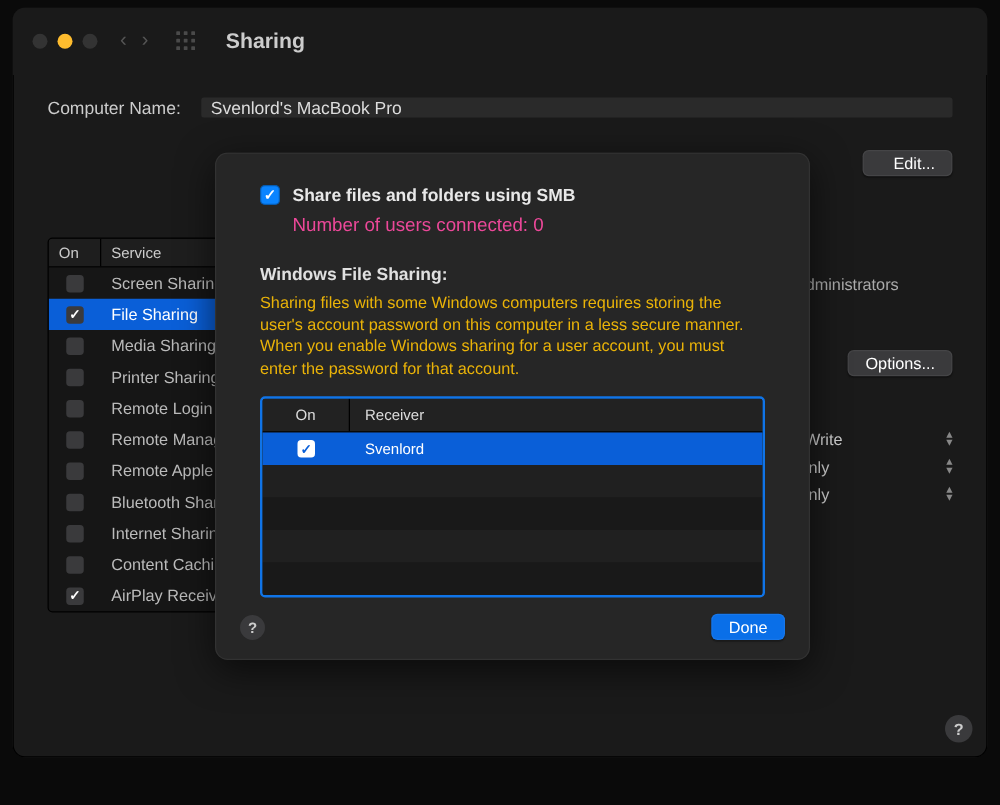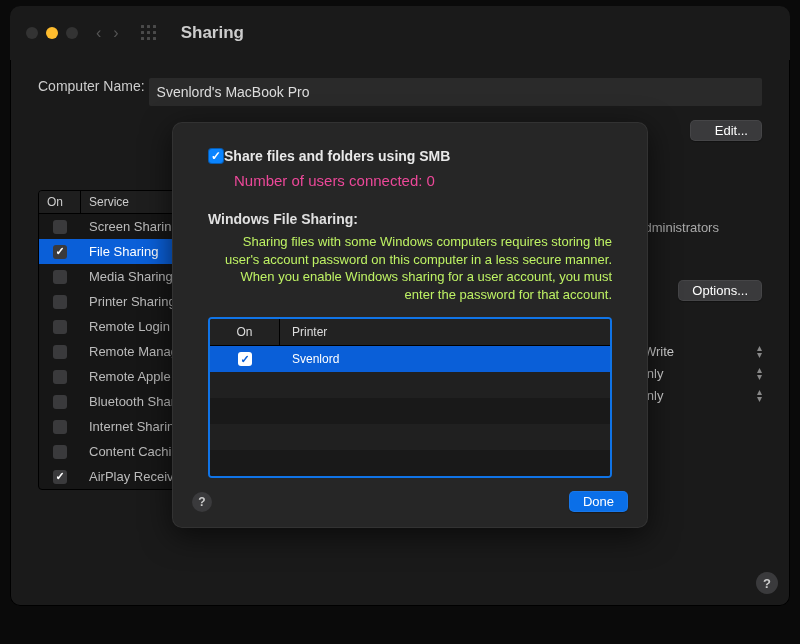--- a/index.html
+++ b/index.html
@@ -38,24 +38,24 @@
     margin-left: auto; width: 190px; height: 28px;
     background: #101010; border-radius: 6px;
     display: flex; align-items: center; padding: 0 8px;
     color: #666; gap: 6px;
     box-shadow: 0 0 0 1px #000 inset;
   }
   .search svg { width: 13px; height: 13px; fill: #666; }
   .content {
     position: relative; padding: 18px 28px 0;
   }
-  .row { display: flex; align-items: flex-start; gap: 4px; }
+  .row { display: flex; align-items: center; gap: 16px; }
   .label { color: #ccc; font-size: 14px; }
   .name-field {
-    flex: 1; height: 28px; background: #2a2a2a;
+    flex: 1; height: 16px; background: #2a2a2a;
     border: none; color: #ddd; padding: 0 8px;
     border-radius: 2px; font-size: 14px;
   }
   .btn {
     background: #3a3a3c; color: #fff; border: none;
     padding: 3px 14px; border-radius: 5px; font-size: 13px;
     box-shadow: 0 0 0 1px rgba(255,255,255,0.06) inset, 0 1px 1px rgba(0,0,0,0.3);
   }
   .btn-primary { background: #0a6fe8; }
   .edit-btn { position: absolute; right: 28px; top: 60px; padding-left: 25px; }
@@ -116,31 +116,31 @@
   .sheet {
     position: absolute;
     left: 162px; top: 116px;
     width: 476px; height: 406px;
     background: #262626;
     border-radius: 10px;
     box-shadow: 0 8px 30px rgba(0,0,0,0.6), 0 0 0 1px rgba(255,255,255,0.06) inset;
     padding: 26px 36px 20px;
     color: #e8e8e8;
   }
-  .smb-row { display: flex; align-items: center; }
+  .smb-row { display: flex; align-items: center; gap: 10px; }
   .chk-blue {
     width: 16px; height: 16px; border-radius: 4px; background: #0a84ff;
     display: inline-flex; align-items: center; justify-content: center;
     box-shadow: 0 0 0 1px rgba(0,0,0,0.3) inset;
   }
   .chk-blue::after { content: "✓"; color: #fff; font-size: 12px; font-weight: 800; }
   .smb-title { font-size: 14px; font-weight: 600; }
   .sub { margin-left: 26px; margin-top: 8px; font-size: 15px; color: #ec4899; }
   .section-h { margin-top: 22px; margin-left: 0; font-size: 14px; color: #e0e0e0; font-weight: bold; }
-  .section-d { margin-top: 6px; font-size: 13px; color: #bef264; line-height: 1.35; text-align: right; }
+  .section-d { margin-top: 6px; font-size: 13px; color: #eab308; line-height: 1.35; }
 
   .acct-table {
     margin-top: 14px;
     border: 2px solid #1074e7;
     border-radius: 4px;
     overflow: hidden;
     background: #1b1b1b;
   }
   .acct-head {
     display: flex; background: #222; color: #ddd;
@@ -311,21 +311,21 @@
       <span class="smb-title">Share files and folders using SMB</span>
     </div>
     <div class="sub">Number of users connected: 0</div>
 
     <div class="section-h">Windows File Sharing:</div>
     <div class="section-d">Sharing files with some Windows computers requires storing the user's account password on this computer in a less secure manner. When you enable Windows sharing for a user account, you must enter the password for that account.</div>
 
     <div class="acct-table">
       <div class="acct-head">
         <div class="c-on">On</div>
-        <div class="c-acc">Printer</div>
+        <div class="c-acc">Receiver</div>
       </div>
       <div class="acct-body" id="acct-body">
           <div class="arow sel">
             <div class="c-on">
               <span class="achk on"></span>
             </div>
             <div class="c-acc">Svenlord</div>
           </div>
           <div class="arow empty"></div>
           <div class="arow empty odd"></div>

